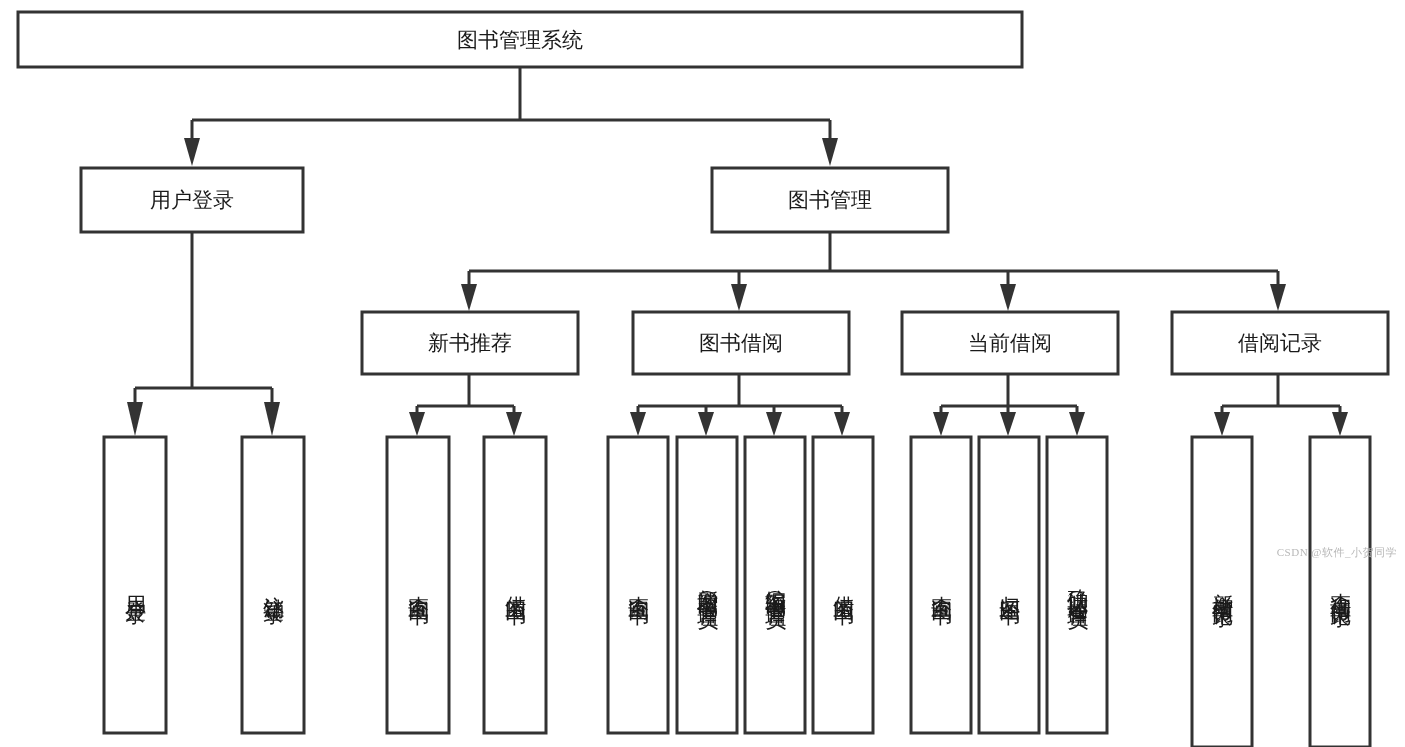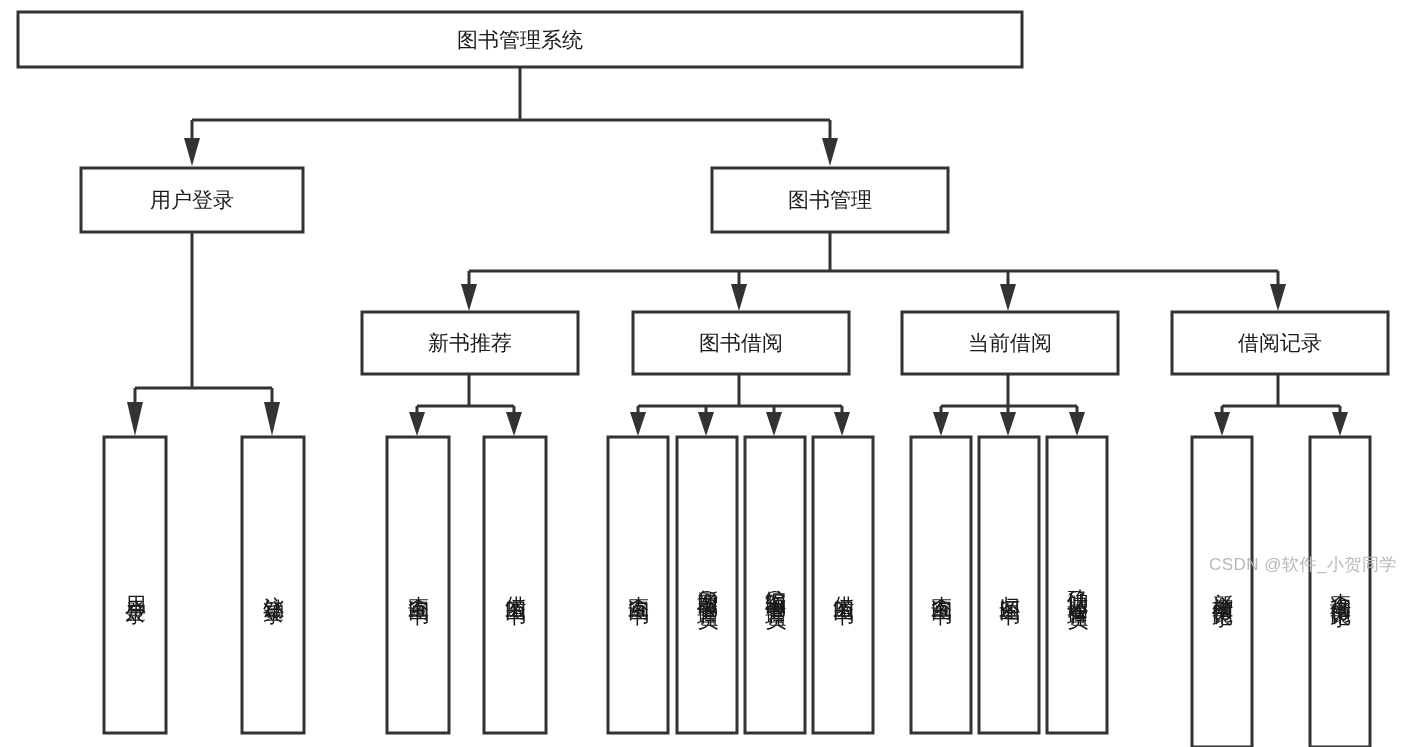--- a/index.html
+++ b/index.html
@@ -61,23 +61,23 @@
     text-align: center;
     display: flex;
     align-items: center;
     justify-content: center;
     white-space: nowrap;
     pointer-events: none;
   }
   .watermark {
     position: absolute;
     right: 8px;
-    bottom: 0;
-    font-family: Liberation Sans, sans-serif;
-    font-size: 17px;
+    bottom: 16px;
+    font-family: Liberation Serif, serif;
+    font-size: 11px;
     color: #b8b8b8;
     letter-spacing: 0.5px;
     white-space: nowrap;
   }
 </style>
 </head>
 <body>
 
 <div id="diagram-root">
 

